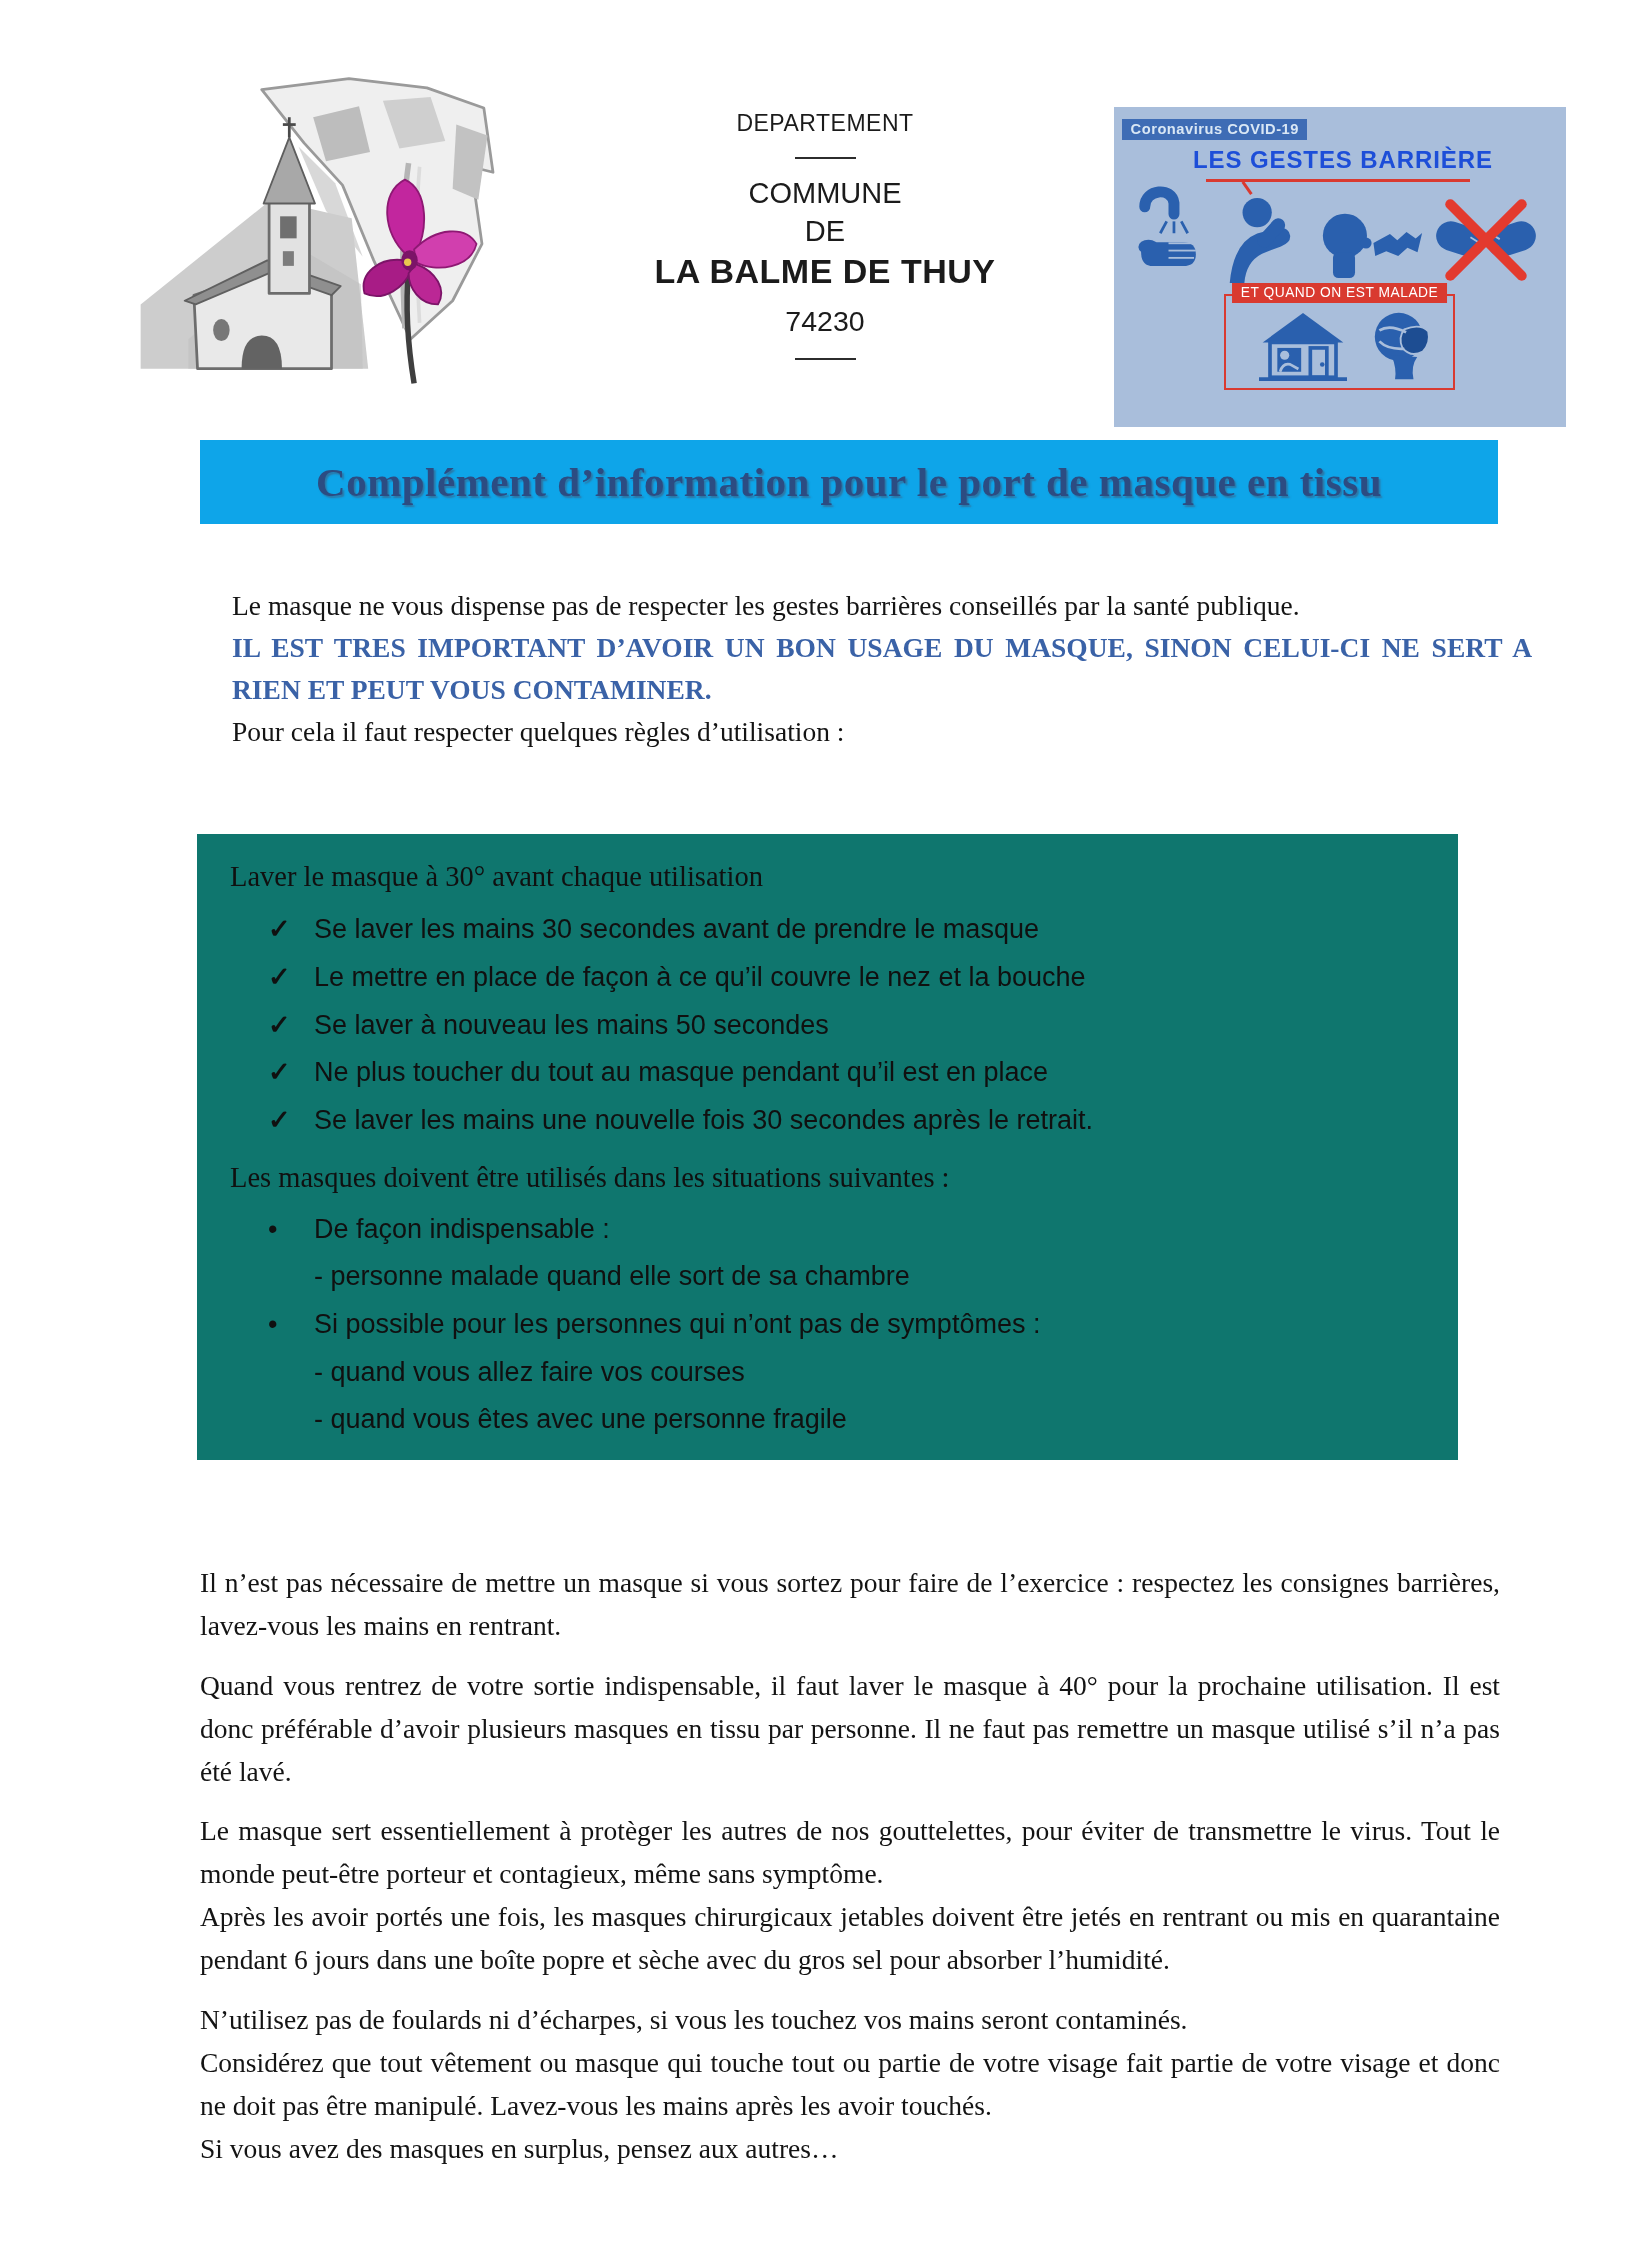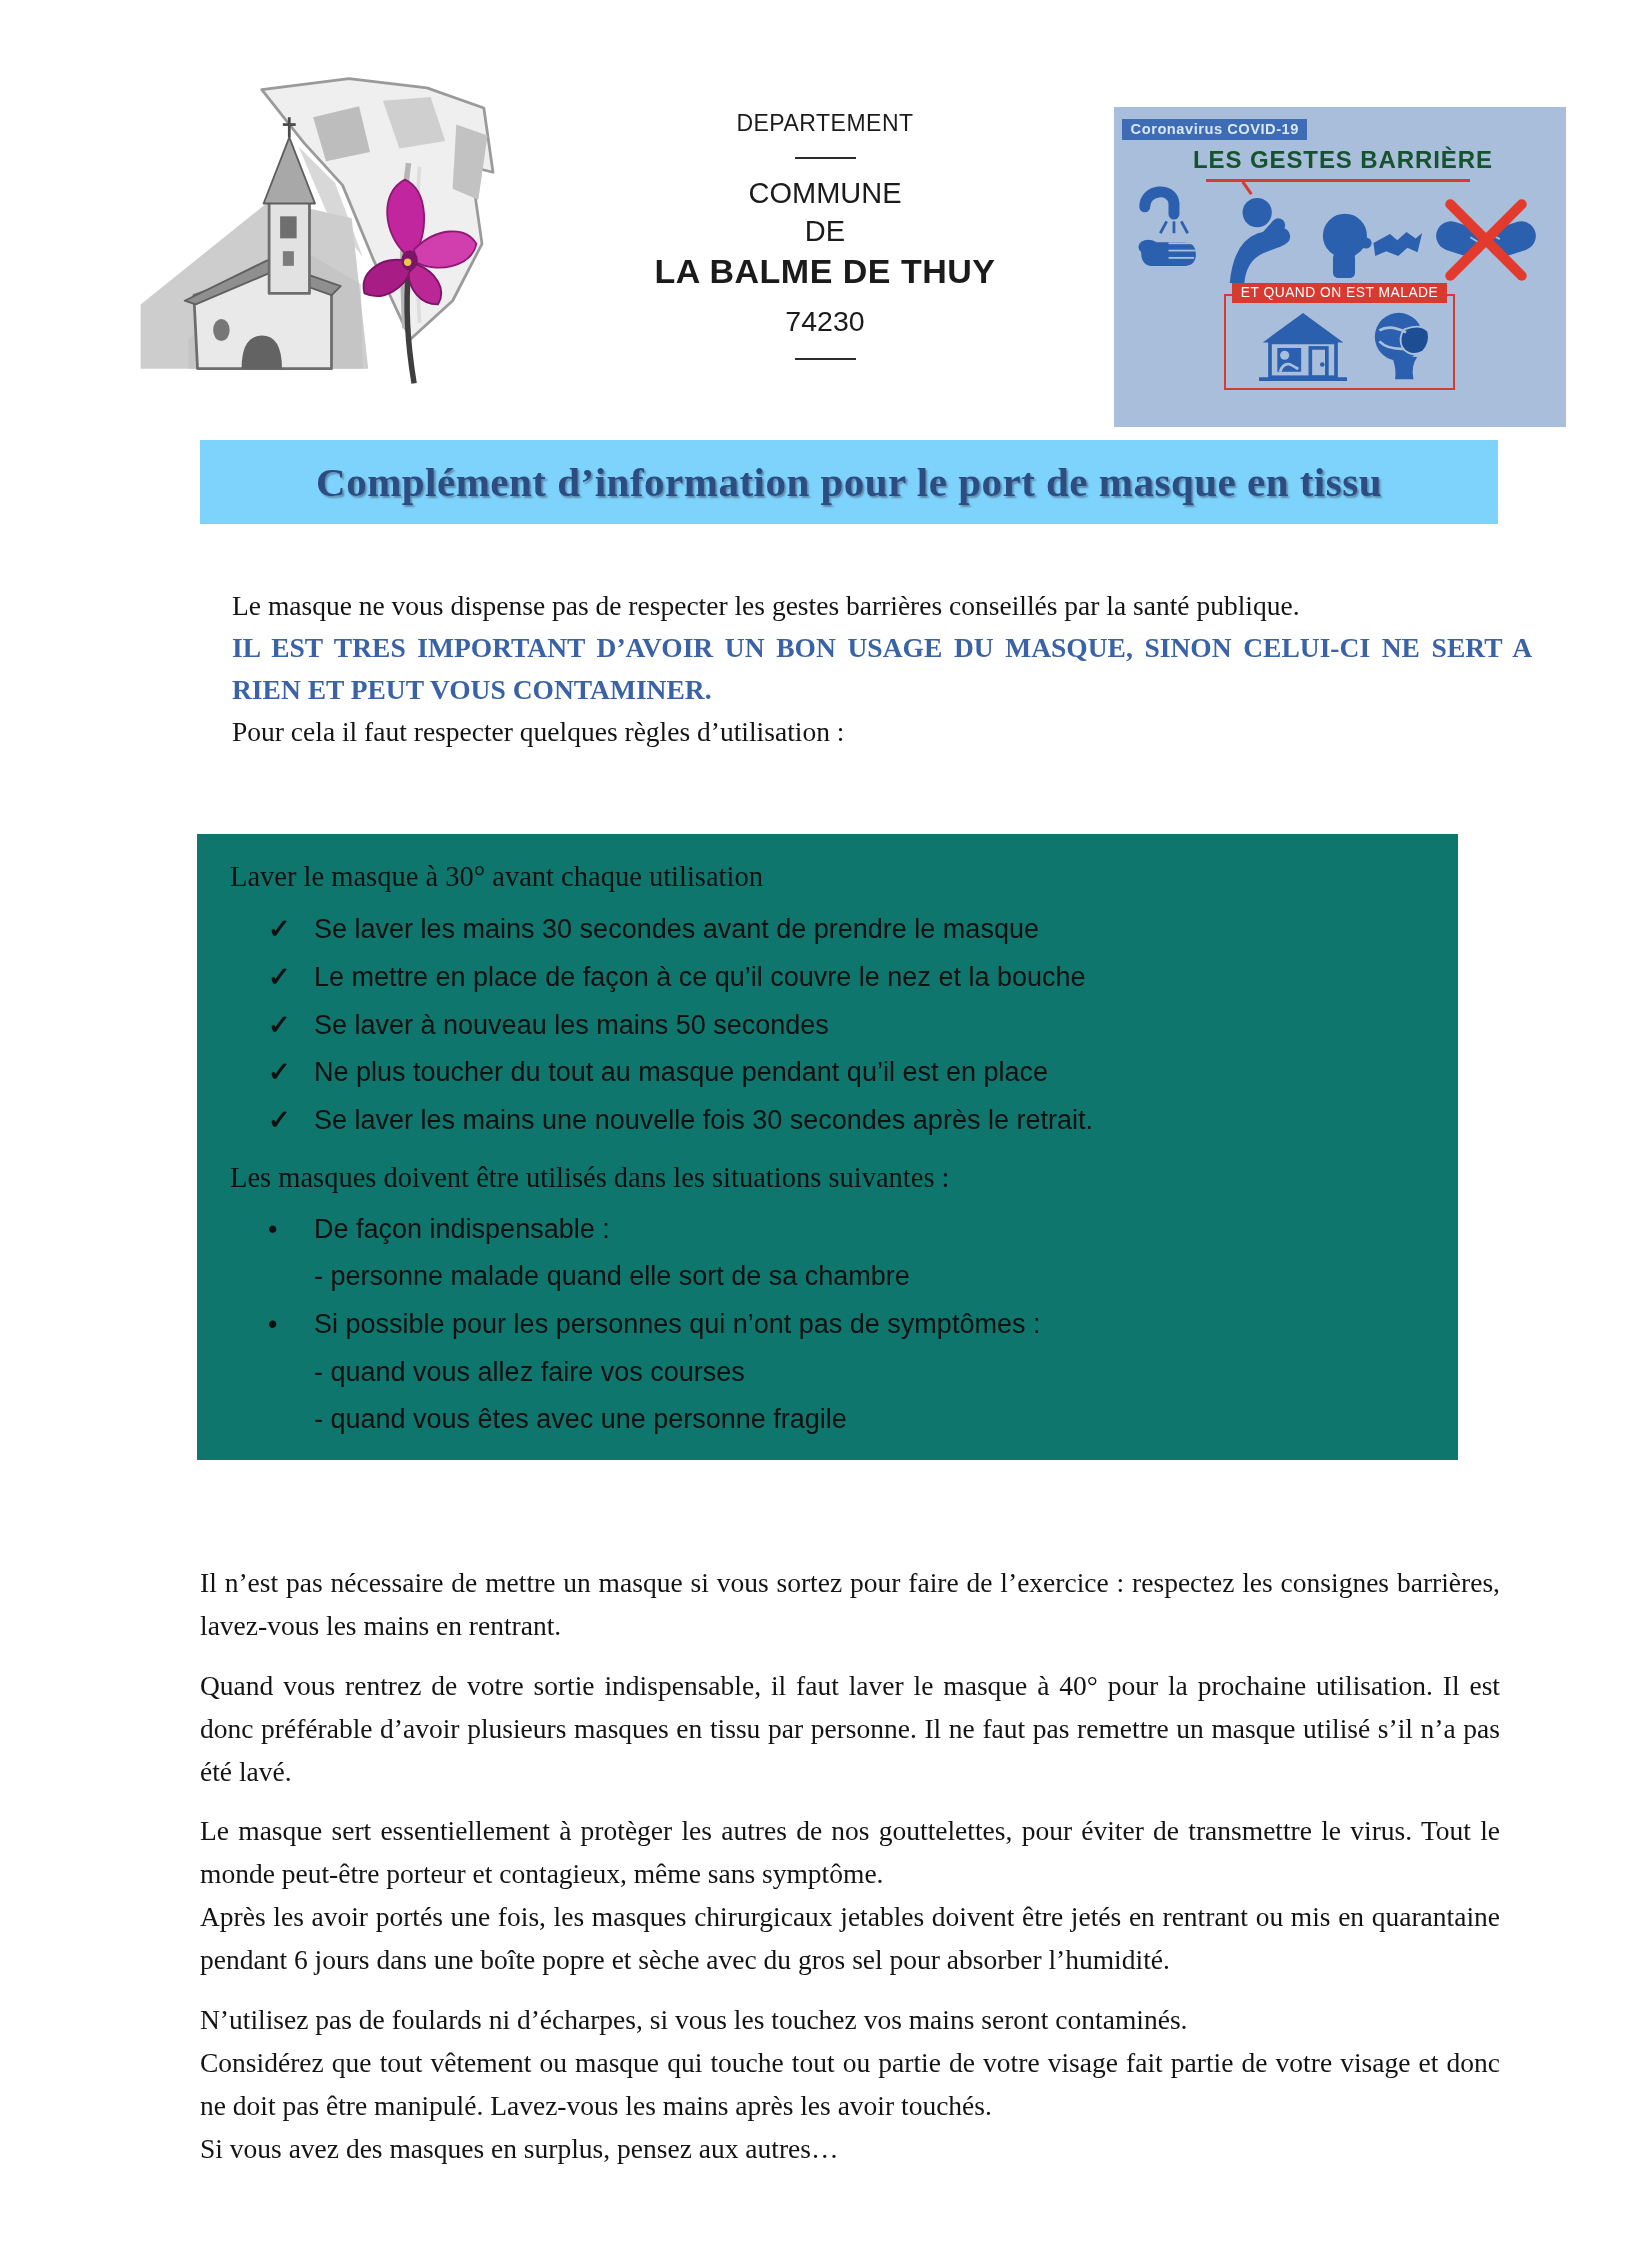--- a/index.html
+++ b/index.html
@@ -25,40 +25,40 @@
   .poster {
     position:absolute; left:1114px; top:107px; width:452px; height:320px;
     background:#a9bedb; font-family:"Liberation Sans", sans-serif;
   }
   .poster-badge {
     position:absolute; left:8.3px; top:12px; background:#3e6cb5; color:#d9e7f5;
     font-size:14.7px; font-weight:bold; letter-spacing:0.5px; padding:1.8px 8.3px 2.8px;
   }
   .poster-title {
     position:absolute; left:79px; top:39px; width:294px; text-align:center;
-    color:#14532d; font-size:24px; font-weight:bold; letter-spacing:0.9px; white-space:nowrap;
+    color:#1d4ed8; font-size:24px; font-weight:bold; letter-spacing:0.9px; white-space:nowrap;
   }
   .poster-underline { position:absolute; left:92px; top:72px; width:264px; height:2.8px; background:#d93a30; }
   .poster-tail { position:absolute; left:130px; top:74px; width:14.7px; height:2.8px; background:#d93a30;
                  transform:rotate(55deg); transform-origin:left top; }
   .picon { position:absolute; }
   .sick-box {
     position:absolute; left:110px; top:187px; width:231px; height:96px;
     border:2.8px solid #d93a30; box-sizing:border-box;
   }
   .sick-label {
     position:absolute; left:50%; top:-13px; transform:translateX(-50%);
     background:#d93a30; color:#ffffff; font-size:13.8px; font-weight:normal;
     padding:1.8px 9.2px 2.8px; white-space:nowrap; letter-spacing:0.5px;
   }
 
   
   .banner {
     position:absolute; left:200px; top:440px; width:1298px; height:84px;
-    background:#7dd3fc; display:flex; align-items:center; justify-content:center;
+    background:#0ea5e9; display:flex; align-items:center; justify-content:center;
   }
   .banner-title {
     font-size:41px; font-weight:bold; color:#2c4c82; letter-spacing:0.5px;
     text-shadow:1.8px 1.8px 1.8px rgba(70,80,110,.55);
   }
 
   
   .intro {
     position:absolute; left:200px; top:585px; width:1300px;
     font-size:27.5px; line-height:42px; text-align:justify;margin-left:32px;

